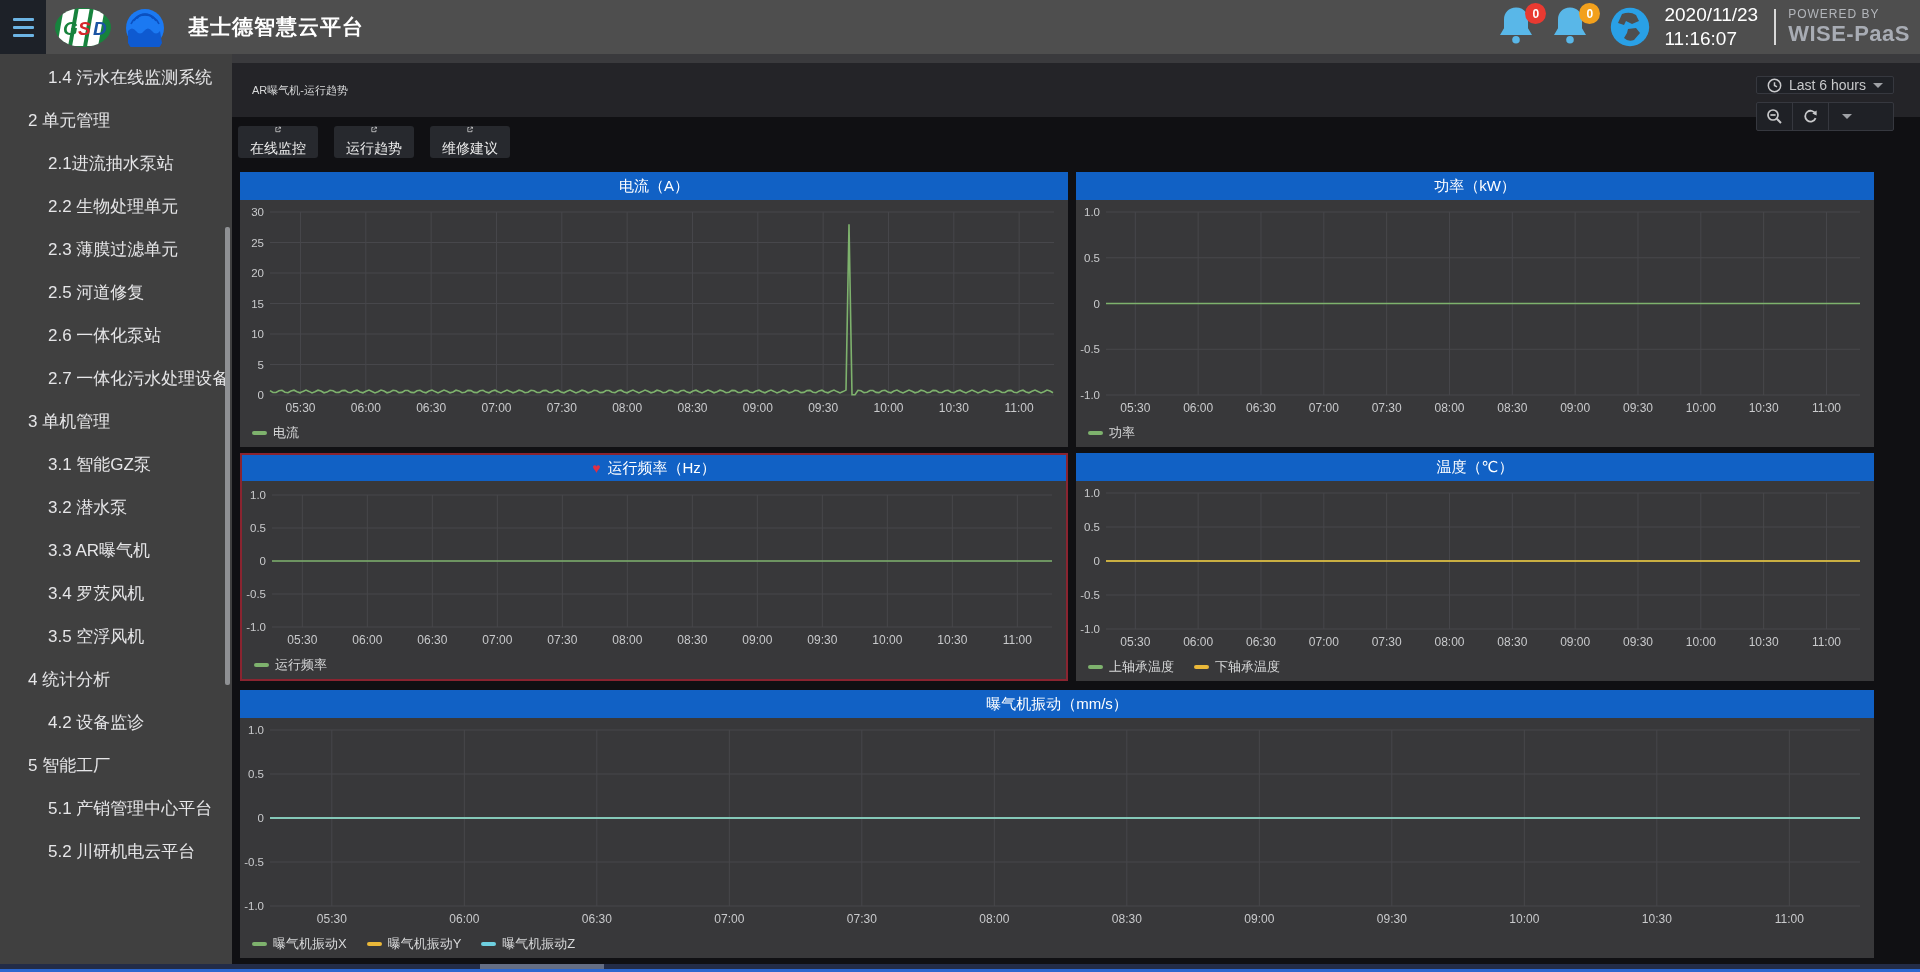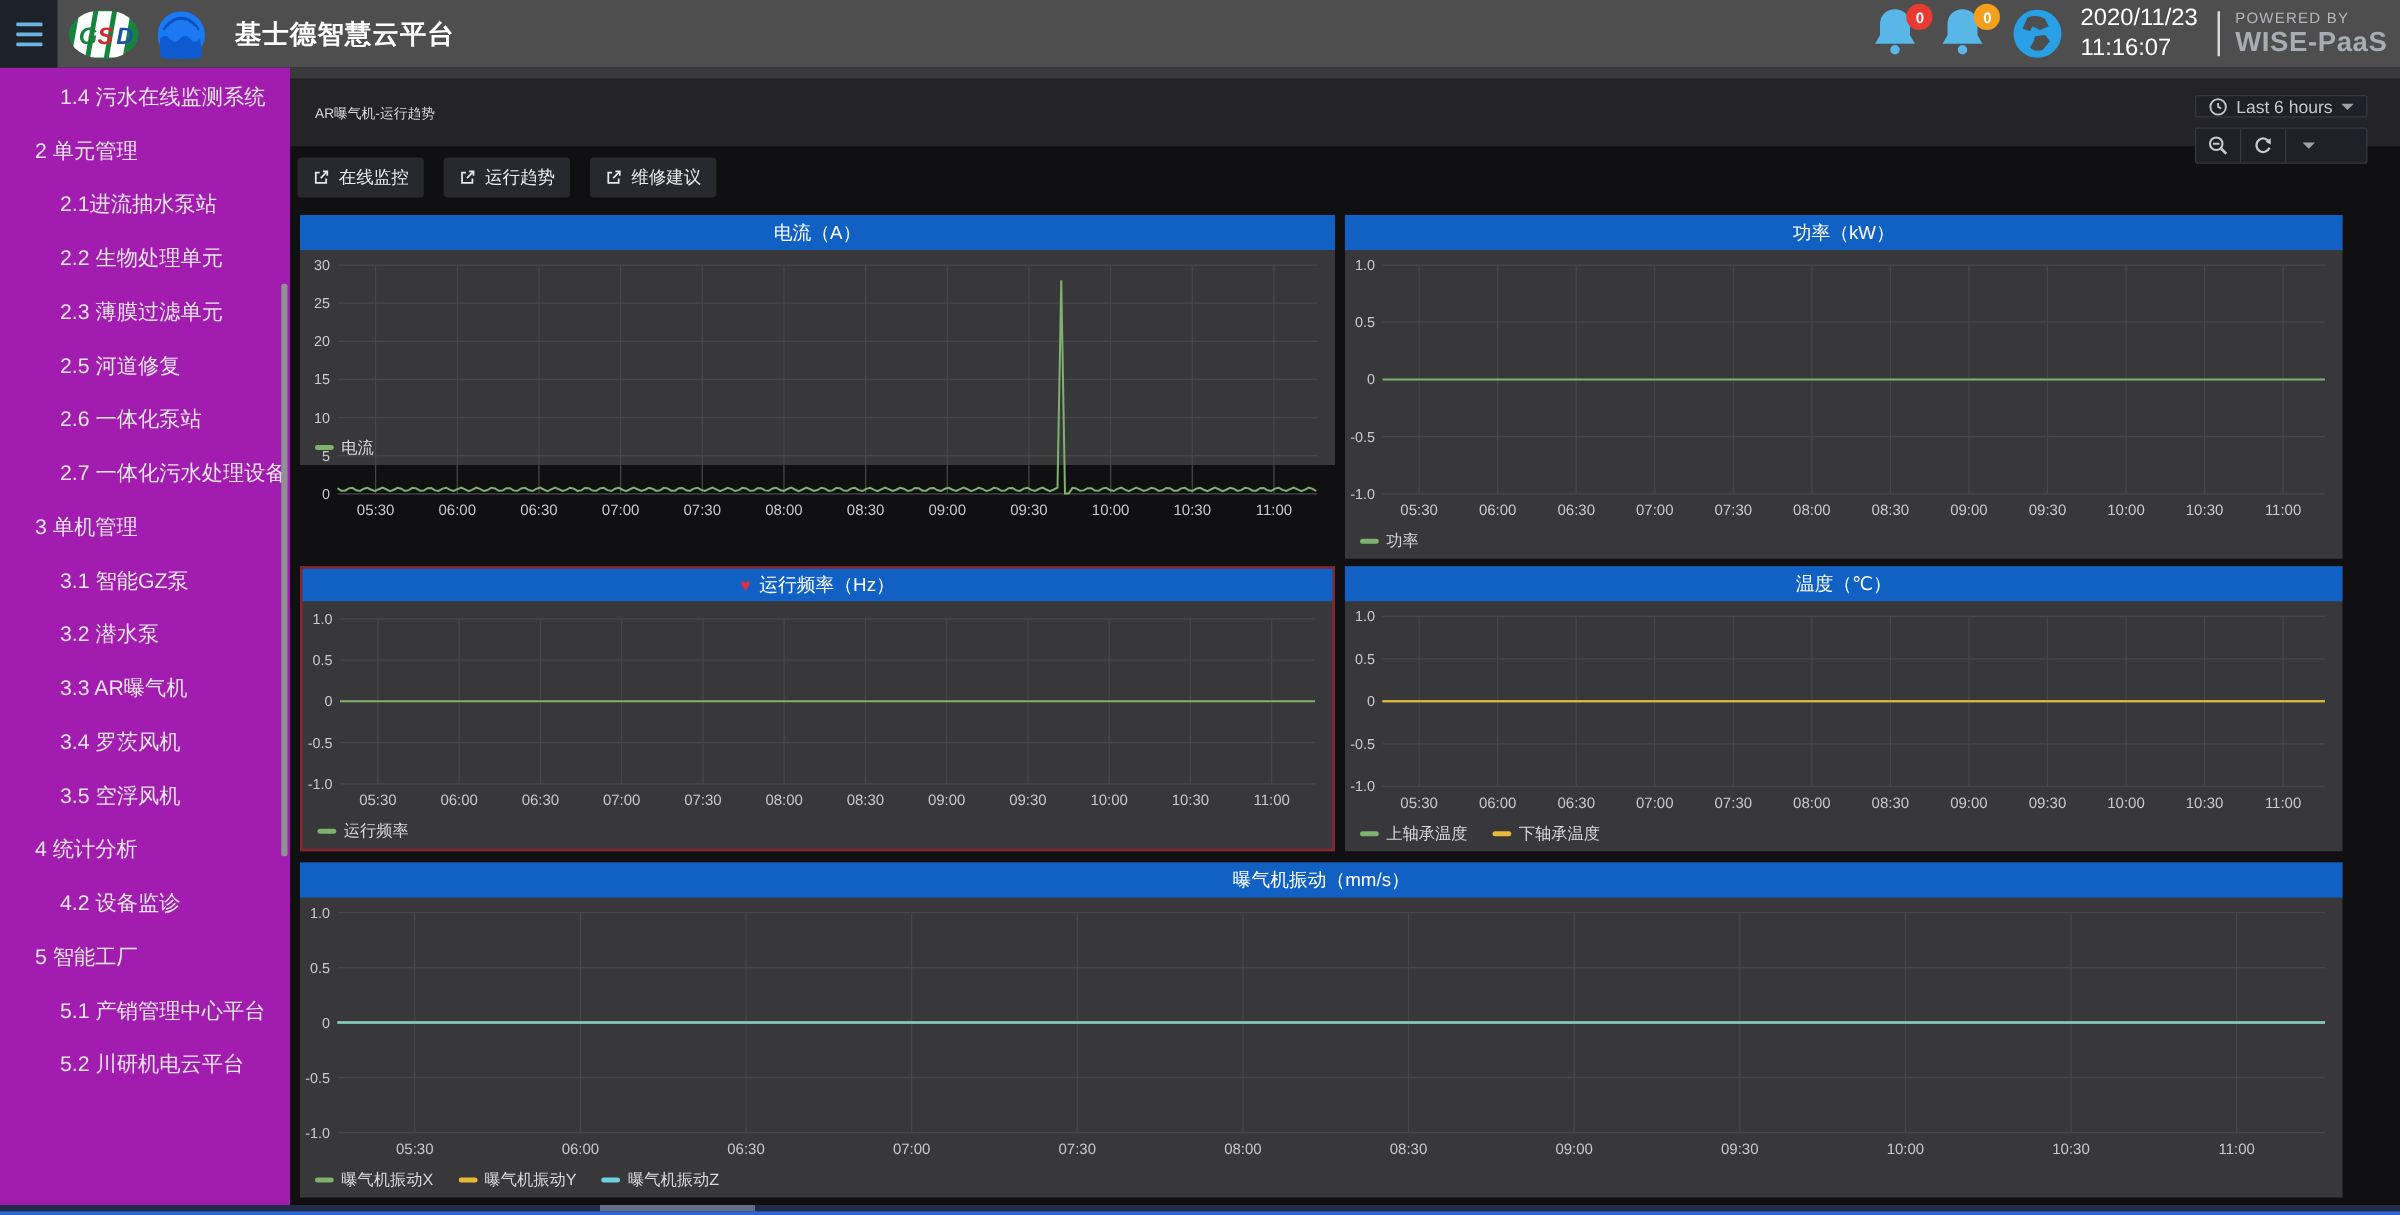--- a/index.html
+++ b/index.html
@@ -24,21 +24,21 @@
     color:#fff; font-size:12px; font-weight:bold; display:flex; align-items:center; justify-content:center; }
   .badge.red { background:#e93a31; }
   .badge.orange { background:#f2a01c; }
   .globe-wrap { width:40px; height:40px; margin:0 14px 0 4px; cursor:pointer; }
   .datetime { color:#fff; font-weight:normal; font-size:19px; line-height:24px; margin-right:16px; }
   .hdr-div { width:2px; height:36px; background:#d8d8d8; margin-right:12px; }
   .powered { color:#b3b6bb; }
   .powered .pb { font-size:12px; letter-spacing:1px; }
   .powered .brand { font-size:22px; font-weight:bold; letter-spacing:.5px; color:#a8acb4; }
   
-  .side { position:absolute; left:0; top:54px; width:232px; height:910px; background:#a21caf; overflow:hidden; z-index:20; }
+  .side { position:absolute; left:0; top:54px; width:232px; height:910px; background:#404040; overflow:hidden; z-index:20; }
   .side-item { height:43px; display:flex; align-items:center; color:#e6e6e8; font-size:17px;
     white-space:nowrap; overflow:hidden; cursor:pointer; }
   .side-item.lvl1 { padding-left:28px; }
   .side-item.lvl2 { padding-left:48px; }
   .side-scroll { position:absolute; right:2px; top:173px; width:5px; height:458px; background:#8f9194; border-radius:2px; }
   
   .main { position:absolute; left:232px; top:54px; width:1688px; height:910px; background:#101013; }
   .main-strip { position:absolute; left:0; top:0; width:1688px; height:9px; background:#3a3a3d; }
   .dash-titlebar { position:absolute; left:0; top:9px; width:1688px; height:54px; background:#242428; }
   .dash-title { position:absolute; left:20px; top:0; height:54px; display:flex; align-items:center;
@@ -47,21 +47,21 @@
   .tb-btn { height:29px; background:#1f2126; border:1px solid #36383f; border-radius:2px;
     display:flex; align-items:center; color:#c8c9cb; font-size:14px; padding:0 10px; cursor:pointer; gap:7px; }
   .tb-group { display:flex; height:29px; border:1px solid #36383f; border-radius:2px; background:#1f2126; }
   .tb-group .tb-sq { width:36px; height:27px; display:flex; align-items:center; justify-content:center;
     cursor:pointer; border-right:1px solid #36383f; }
   .tb-group .tb-sq:last-child { border-right:none; }
   .caret { width:0; height:0; border-left:5px solid transparent; border-right:5px solid transparent; border-top:5px solid #9fa1a5; }
   
   .dash-toolbar { position:absolute; left:6px; top:72px; display:flex; gap:16px; }
   .dash-btn { height:32px; background:#27292e; border:none; border-radius:3px; color:#ececec; font-size:14px;
-    display:flex; align-items:center; gap:7px; padding:0 12px; cursor:pointer; font-family:inherit; }
+    display:flex; align-items:center; gap:7px; padding:0 12px; cursor:pointer; font-family:inherit;flex-direction:column; }
   
   .panel { position:absolute; background:#38383a; }
   .panel.alert { border:2px solid #8a2430; }
   .panel-hdr { position:absolute; left:0; top:0; width:100%; height:28px; background:#1161c5;
     display:flex; align-items:center; justify-content:center; color:#fff; font-size:15px; cursor:move; }
   .panel.alert .panel-hdr { height:26px; }
   .heart { color:#e02f44; font-size:14px; margin-right:7px; }
   .panel svg { position:absolute; left:0; }
   .legend { position:absolute; left:12px; bottom:5px; display:flex; gap:20px; }
   .legend-item { display:flex; align-items:center; gap:6px; color:#d8d9da; font-size:13px; cursor:pointer; }
@@ -225,21 +225,21 @@
           <svg width="14" height="14" viewBox="0 0 16 16">
             <path d="M6.5 3.5 H3 v9.5 h9.5 V9" fill="none" stroke="#e8e8e8" stroke-width="1.6"></path>
             <path d="M7.5 8.5 L13.5 2.5" stroke="#e8e8e8" stroke-width="1.6"></path>
             <path d="M9.5 2.5 h4 v4" fill="none" stroke="#e8e8e8" stroke-width="1.6"></path>
           </svg>
           <span>维修建议</span>
         </button>
       </div>
 
     <div>
-        <div class="panel" style="left: 8px; top: 118px; width: 828px; height: 200px; padding-left: 44px;">
+        <div class="panel" style="left: 8px; top: 118px; width: 828px; height: 275px; padding-left: 44px;">
           <div class="panel-hdr">
             <span>电流（A）</span>
           </div>
           <svg width="828" height="247" viewBox="0 0 828 247" style="top: 28px;">
             <line x1="30" y1="12" x2="814" y2="12" stroke="#47474b" stroke-width="1"></line>
             <text x="24" y="16" fill="#c9cacc" font-size="11.5" text-anchor="end" font-family="Liberation Sans, sans-serif">30</text>
             <line x1="30" y1="42.49999999999999" x2="814" y2="42.49999999999999" stroke="#47474b" stroke-width="1"></line>
             <text x="24" y="46.49999999999999" fill="#c9cacc" font-size="11.5" text-anchor="end" font-family="Liberation Sans, sans-serif">25</text>
             <line x1="30" y1="73" x2="814" y2="73" stroke="#47474b" stroke-width="1"></line>
             <text x="24" y="77" fill="#c9cacc" font-size="11.5" text-anchor="end" font-family="Liberation Sans, sans-serif">20</text>

